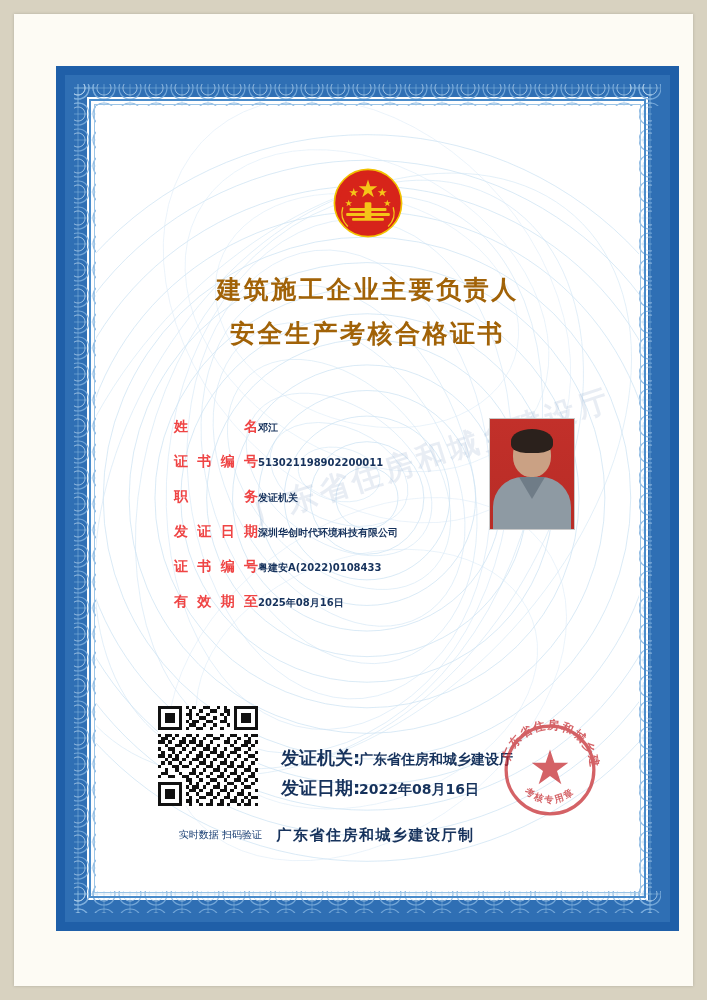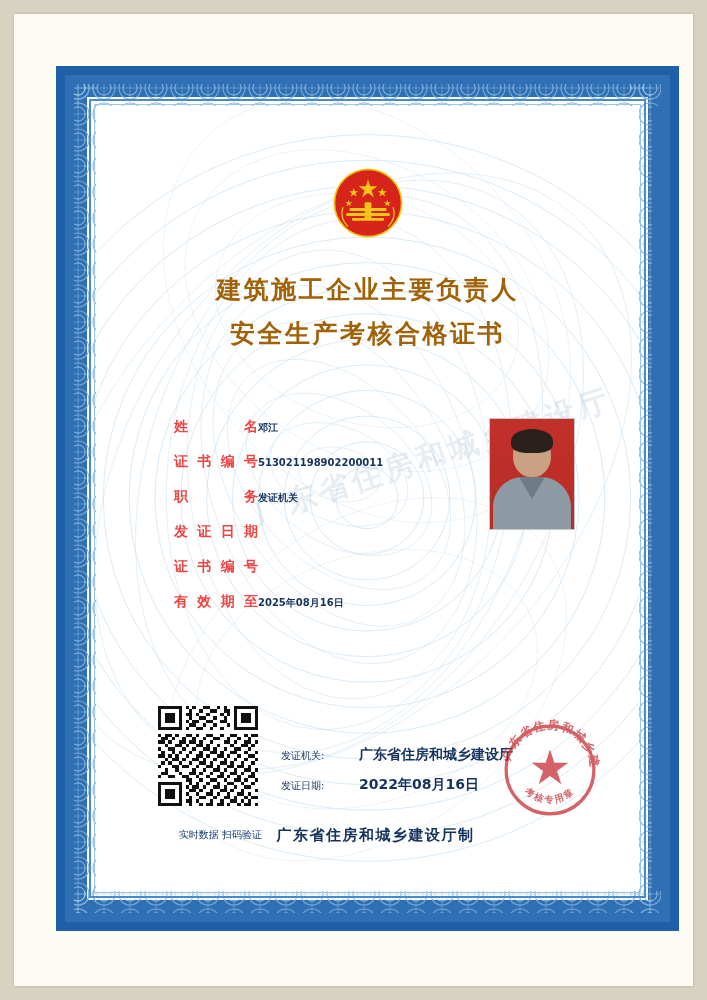--- a/index.html
+++ b/index.html
@@ -193,24 +193,25 @@
     text-align: left;
   }
   .issuer-row {
     display: flex;
     align-items: baseline;
     height: 30px;
     justify-content: flex-start;
   }
   .issuer-label {
     color: #16325c;
-    font-size: 10px;
-    font-weight: normal;
+    font-size: 18px;
+    font-weight: bold;
     width: 78px;
     white-space: nowrap;
+    text-align: center;
   }
   .issuer-value {
     color: #16325c;
     font-size: 14px;
     font-weight: bold;
     white-space: nowrap;
   }
   
   .seal {
     position: absolute;
@@ -363,23 +364,25 @@
           <div class="field-row">
             <span class="field-label">证书编号</span>
             <span class="field-value">513021198902200011</span>
           </div>
           <div class="field-row">
             <span class="field-label">职 务</span>
             <span class="field-value">发证机关</span>
           </div>
           <div class="field-row">
             <span class="field-label">发证日期</span>
+            <span class="field-value">深圳华创时代环境科技有限公司</span>
           </div>
           <div class="field-row">
             <span class="field-label">证书编号</span>
+            <span class="field-value">粤建安A(2022)0108433</span>
           </div>
           <div class="field-row">
             <span class="field-label">有效期至</span>
             <span class="field-value">2025年08月16日</span>
           </div>
         </div>
 
         <div class="qr-wrap">
           <div class="qr">
             <svg viewBox="0 0 29 29" width="100" height="100" shape-rendering="crispEdges">

